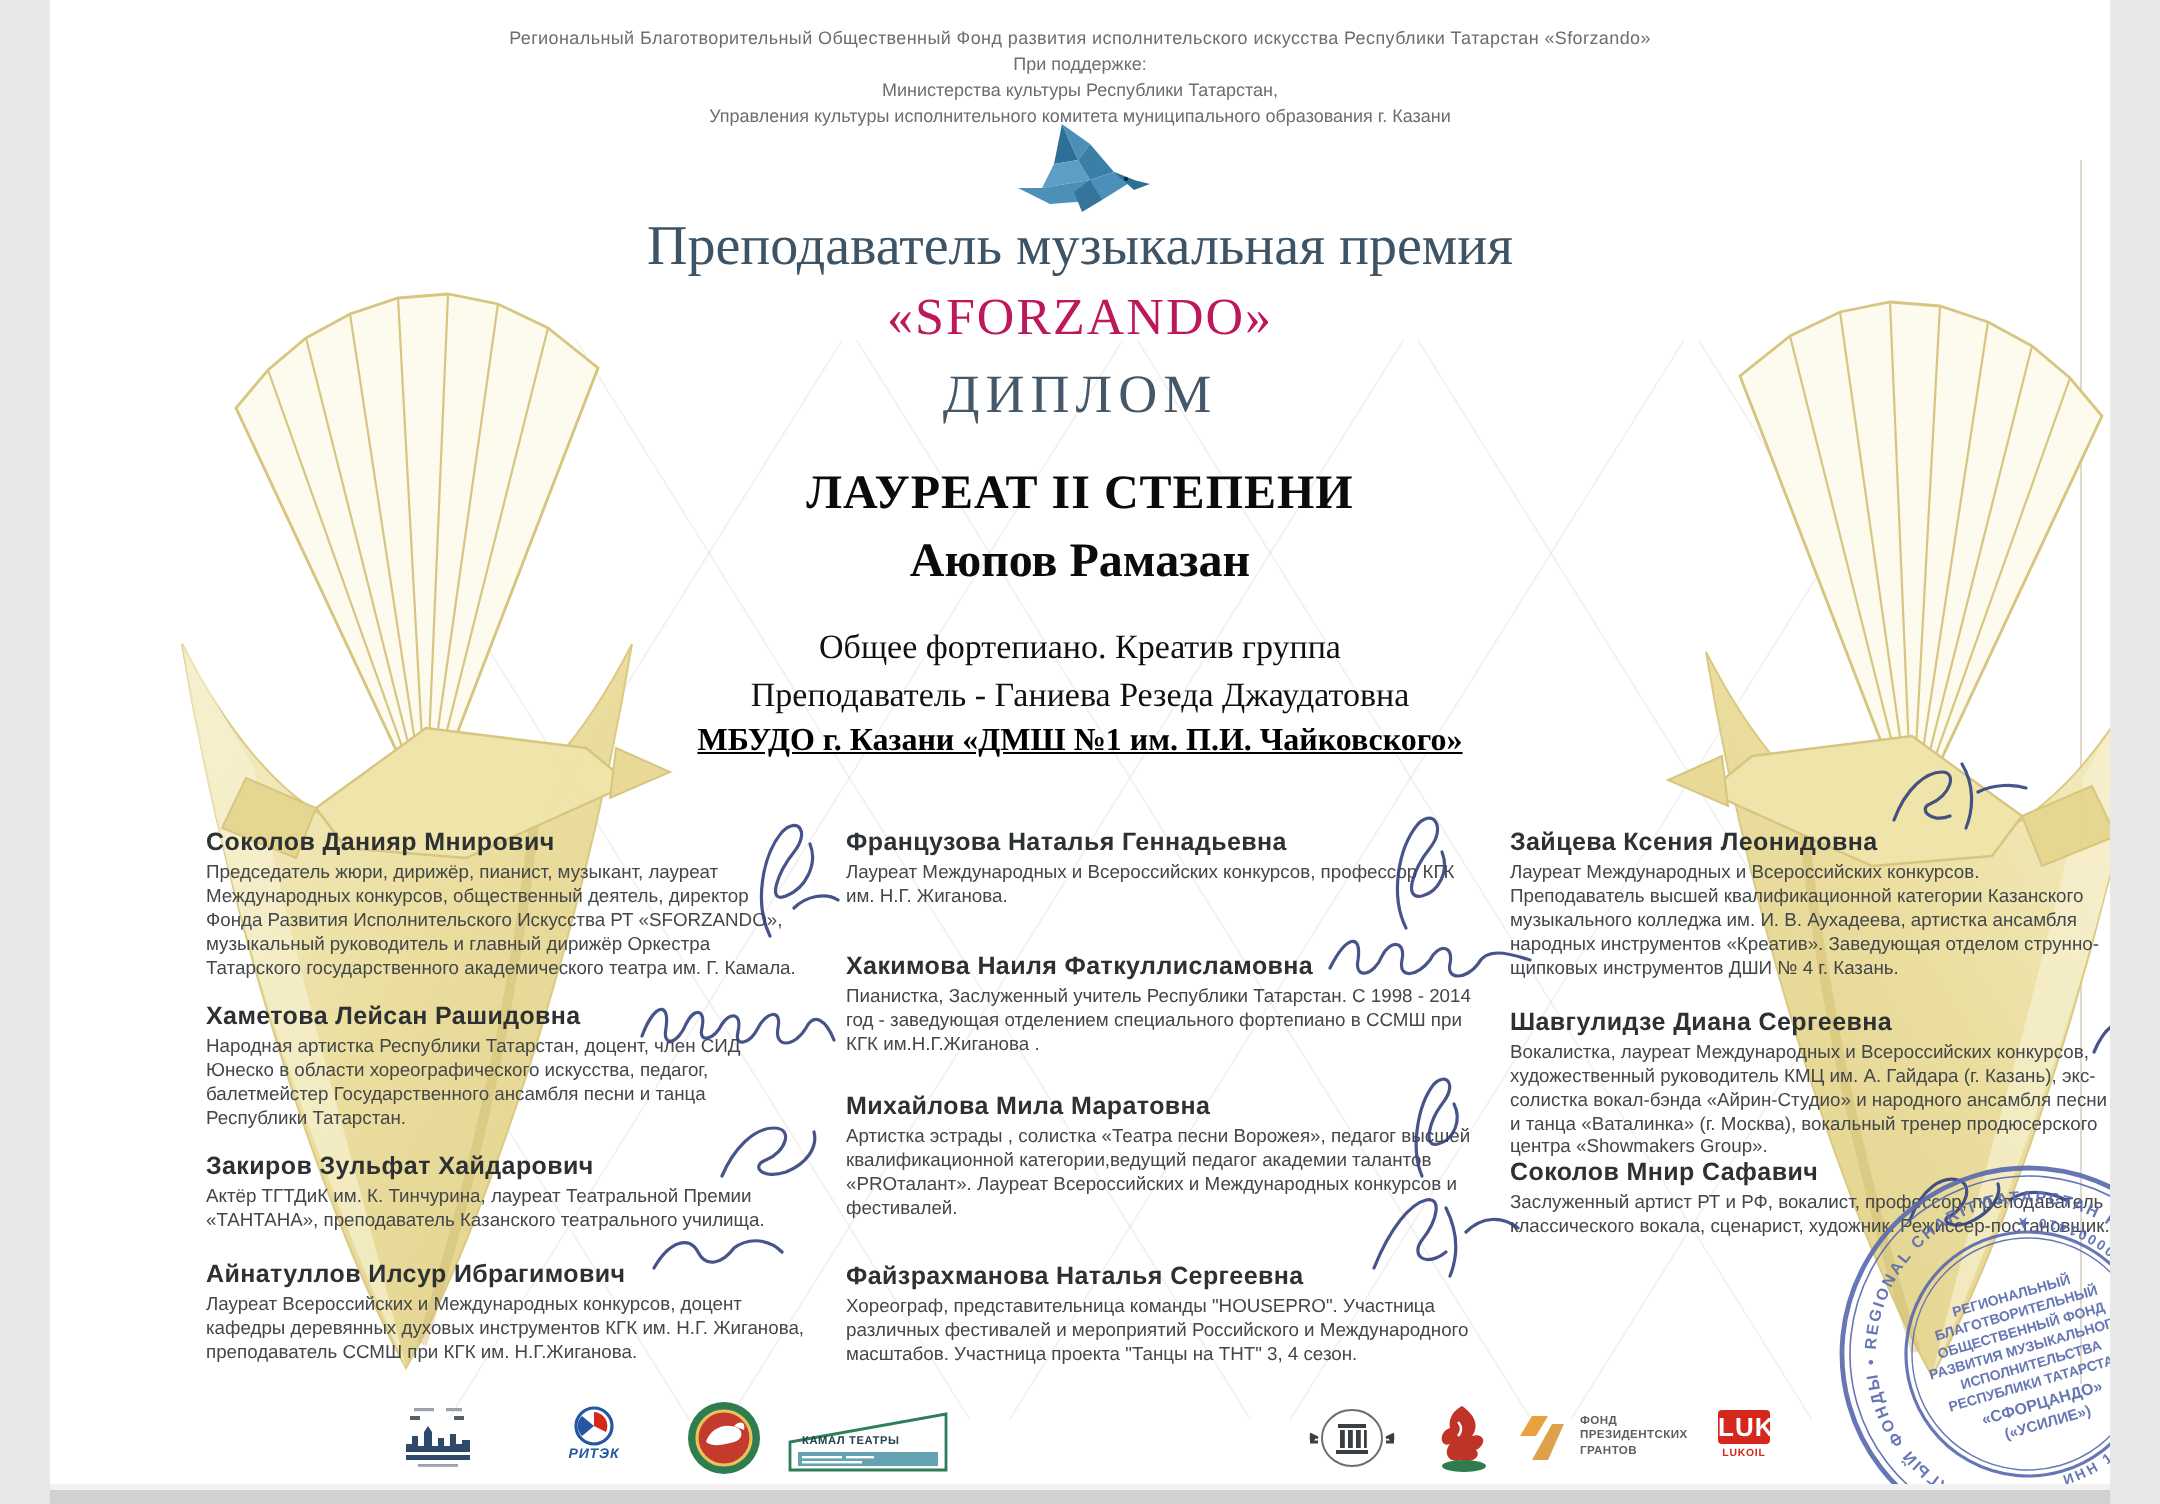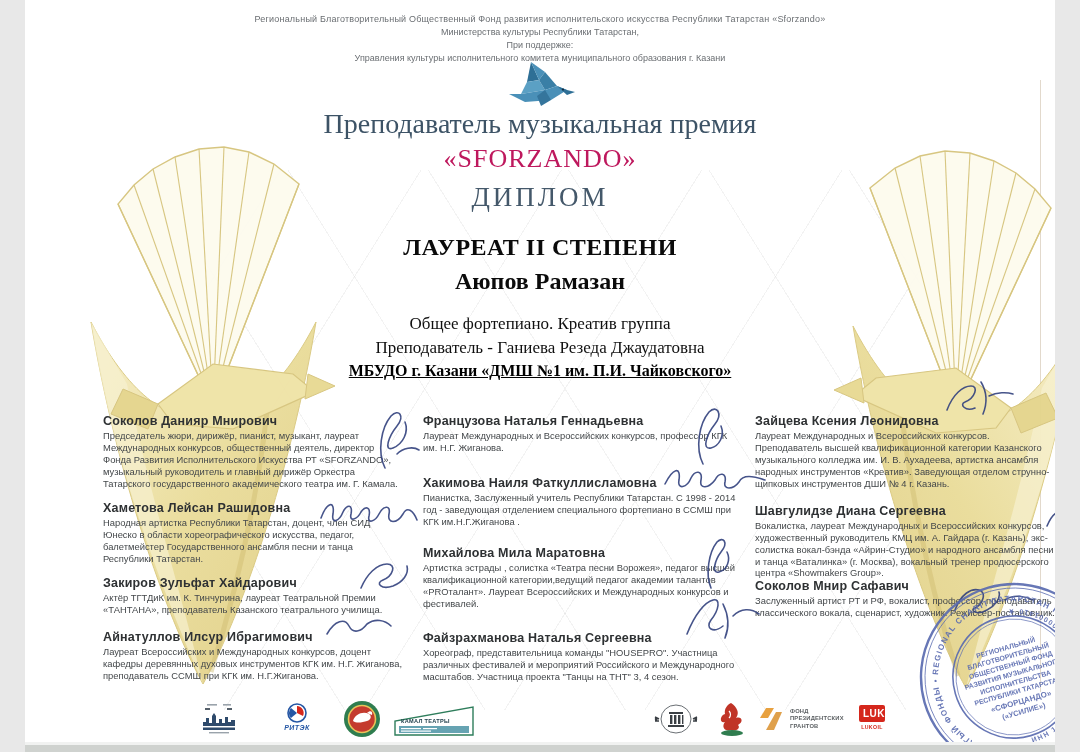--- a/index.html
+++ b/index.html
@@ -51,21 +51,21 @@
 
   .ftr-item{position:absolute;z-index:2;}
   .date-block{left:430px;top:746px;width:260px;text-align:center;color:#75797c;
               font-size:18px;letter-spacing:4px;line-height:1.5;}
   .kamal{left:368px;top:704px;width:84px;}
   .kamal .kl{position:absolute;left:8px;top:14px;font-size:5.6px;font-weight:bold;color:#23424e;letter-spacing:.3px;}
   .grants{left:733px;top:708px;}
   .grants .gl{font-size:5.8px;line-height:1.25;color:#5b5f62;font-weight:bold;letter-spacing:.2px;}
   .lukoil{left:828px;top:705px;width:38px;text-align:center;}
   .lukoil .box{width:26px;height:17px;margin:0 auto;background:#d5271c;border-radius:2px;color:#fff;
-               font-weight:bold;font-size:10px;line-height:17px;text-align:right;letter-spacing:.5px;}
+               font-weight:bold;font-size:13px;line-height:17px;text-align:right;letter-spacing:.5px;}
   .lukoil .cap{font-size:5.2px;color:#d5271c;font-weight:bold;margin-top:2px;letter-spacing:.4px;}
   .ritek{left:252px;top:703px;width:40px;text-align:center;}
   .ritek .rl{font-size:7px;font-weight:bold;font-style:italic;color:#2456a4;margin-top:1px;letter-spacing:.4px;}
 </style>
 </head>
 <body>
 
 <div class="page">
 
   <div class="watermark"></div>
@@ -120,22 +120,22 @@
           <path d="M152,335 L238,112"></path>
       </g>
       <path d="M97,332 L152,292 L232,302 L254,320 L172,357 L112,352 Z" fill="#efe3a6" stroke="#d6c47c" stroke-width="1.2"></path>
       <path d="M247,302 L274,314 L244,327 Z" fill="#e8d992" stroke="#d6c47c" stroke-width="1"></path>
       <path d="M62,317 L97,332 L87,357 L50,342 Z" fill="#e4d58c" stroke="#d6c47c" stroke-width="1"></path>
     </g>
   </svg>
 
   <div class="hdr">
     <div class="l1">Региональный Благотворительный Общественный Фонд развития исполнительского искусства Республики Татарстан «Sforzando»</div>
+    <div>При поддержке:</div>
     <div>Министерства культуры Республики Татарстан,</div>
-    <div>При поддержке:</div>
     <div>Управления культуры исполнительного комитета муниципального образования г. Казани</div>
   </div>
 
   <svg class="bird-logo" width="78" height="50" viewBox="0 0 78 50">
     <path d="M30,2 L38,20 L26,22 Z" fill="#2e6f96"></path>
     <path d="M38,20 L30,2 L44,12 Z" fill="#4a90b8"></path>
     <path d="M26,22 L38,20 L44,30 L20,34 Z" fill="#5ba0c4"></path>
     <path d="M44,12 L38,20 L44,30 L56,26 Z" fill="#3a7fa6"></path>
     <path d="M8,34 L20,34 L44,30 L56,26 L66,30 L50,40 L24,42 Z" fill="#4a90b8"></path>
     <path d="M56,26 L66,30 L74,32 L66,35 Z" fill="#2e6f96"></path>

